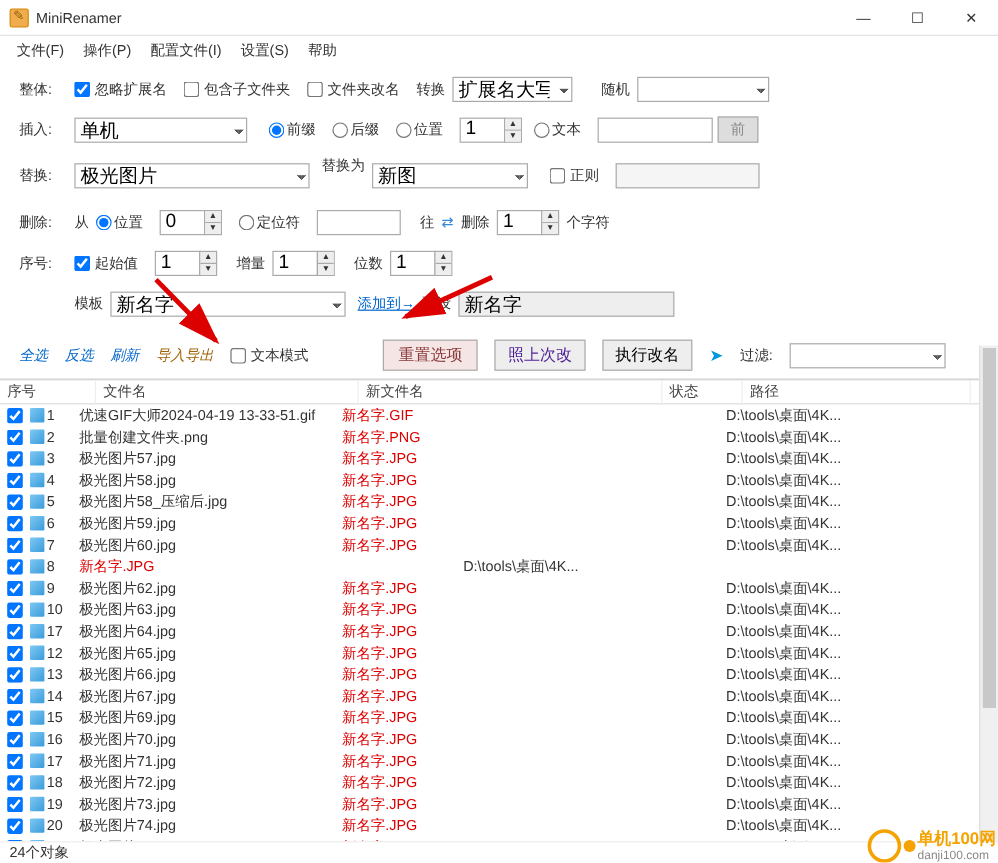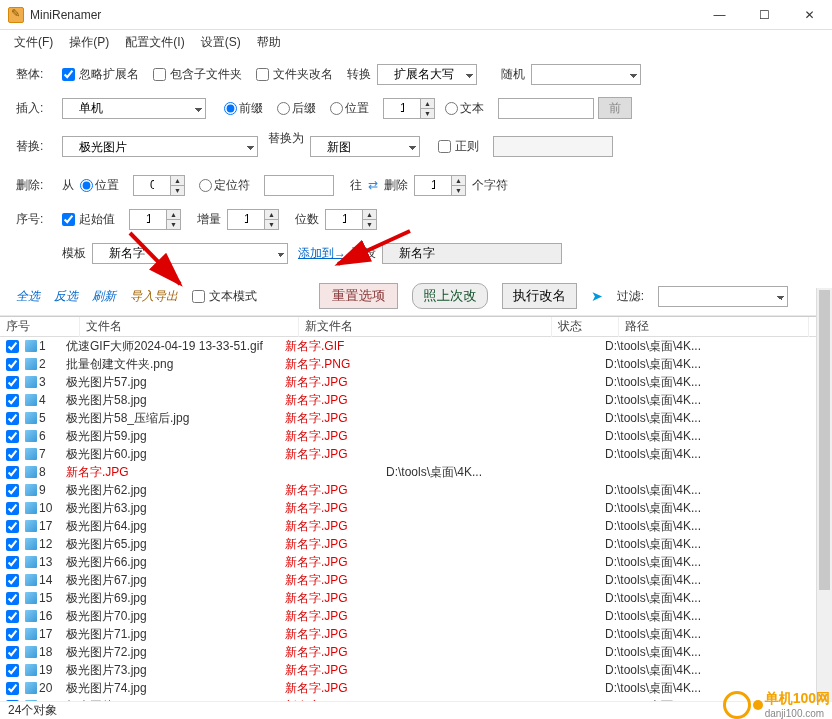--- a/index.html
+++ b/index.html
@@ -11,34 +11,34 @@
 .titlebar .win-controls { margin-left: auto; display: flex; }
 .titlebar .win-btn { width: 45px; height: 30px; display: flex; align-items: center; justify-content: center; font-size: 12px; }
 .menubar { height: 24px; display: flex; align-items: center; padding: 0 8px; gap: 4px; }
 .menubar span { padding: 2px 6px; font-size: 12px; }
 .options { padding: 8px 16px 4px 16px; }
 .opt-row { display: flex; align-items: center; margin-bottom: 10px; min-height: 24px; }
 .opt-label { width: 46px; color: #333; text-align: left; }
 input[type=checkbox] { width: 13px; height: 13px; vertical-align: middle; margin-right: 4px; }
 input[type=radio] { width: 13px; height: 13px; vertical-align: middle; margin-right: 2px; }
 .cb-label, .r-label { margin-right: 14px; display: inline-flex; align-items: center; }
-.combo, .txt, .num { border: 1px solid #aaa; background: #fff; padding: 2px 16px; font-size: 12px; height: 21px; }
+.combo, .txt, .num { border: 1px solid #aaa; background: #fff; padding: 2px 4px; font-size: 16px; height: 21px; }
 .combo { appearance: none; padding-right: 18px; background-image: linear-gradient(45deg, transparent 50%, #555 50%), linear-gradient(135deg, #555 50%, transparent 50%); background-position: right 6px top 9px, right 2px top 9px; background-size: 4px 4px, 4px 4px; background-repeat: no-repeat; }
 .num { width: 38px; text-align: left; }
 .spin { display: inline-flex; flex-direction: column; border: 1px solid #aaa; height: 21px; width: 15px; margin-left: -1px; vertical-align: top; }
 .spin span { flex: 1; font-size: 7px; text-align: center; line-height: 9px; border-bottom: 1px solid #aaa; background:#eee; }
 .spin span:last-child { border-bottom: none; }
 .btn { border: 1px solid #aaa; background: #e8e8e8; padding: 2px 10px; height: 22px; font-size: 12px; }
 .btn-d { background: #ddd; color:#888; }
 .toolbar { display: flex; align-items: center; padding: 4px 16px 6px 16px; gap: 14px; border-bottom: 1px solid #e8e8e8; }
 .toolbar .link { color: #0066cc; cursor: pointer; font-style: italic; }
 .toolbar .link-g { color: #a16207; }
 .reset-btn { border: 1px solid #aaa; background: #f5e5e5; color: #8a3a3a; padding: 3px 12px; }
 .tb-btn { border: 1px solid #aaa; background: #eee; padding: 3px 10px; }
-.tb-btn.dis { color: #14532d; border-radius: 10px; }
+.tb-btn.dis { color: #4c1d95; }
 .arrow-ico { color: #0099dd; font-size: 14px; }
 .table { overflow: auto; border-top: 1px solid #ccc; }
 .thead { display: flex; background: #fff; border-bottom: 1px solid #ddd; height: 20px; align-items: center; }
 .thead div { padding: 2px 6px; border-right: 1px solid #eee; font-size: 12px; color:#444; }
 .c-seq { width: 80px; }
 .c-name { width: 219px; }
 .c-new { width: 253px; }
 .c-status { width: 67px; }
 .c-path { width: 190px; }
 .tbody .row { display: flex; align-items: center; height: 18px; font-size: 12px; }
@@ -128,21 +128,21 @@
         <span>文本</span>
       </label>
     <input class="txt" style="width: 96px;" value="">
     <button class="btn btn-d" style="margin-left:4px;">前</button>
   </div>
 
   <div class="opt-row">
     <span class="opt-label">替换:</span>
     <select class="combo" style="width:196px;"><option>极光图片</option></select>
     <span style="margin:0 6px 16px 10px;">替换为</span>
-    <select class="combo" style="width:110px;"><option>新图</option></select>
+    <select class="combo" style="width:130px;"><option>新图</option></select>
     <span style="width:18px;"></span>
     <label class="cb-label">
         <input type="checkbox" style="">
         <span>正则</span>
       </label>
     <input class="txt" style="width: 120px; background: rgb(245, 245, 245);" disabled="">
   </div>
 
   <div class="opt-row">
     <span class="opt-label">删除:</span>

